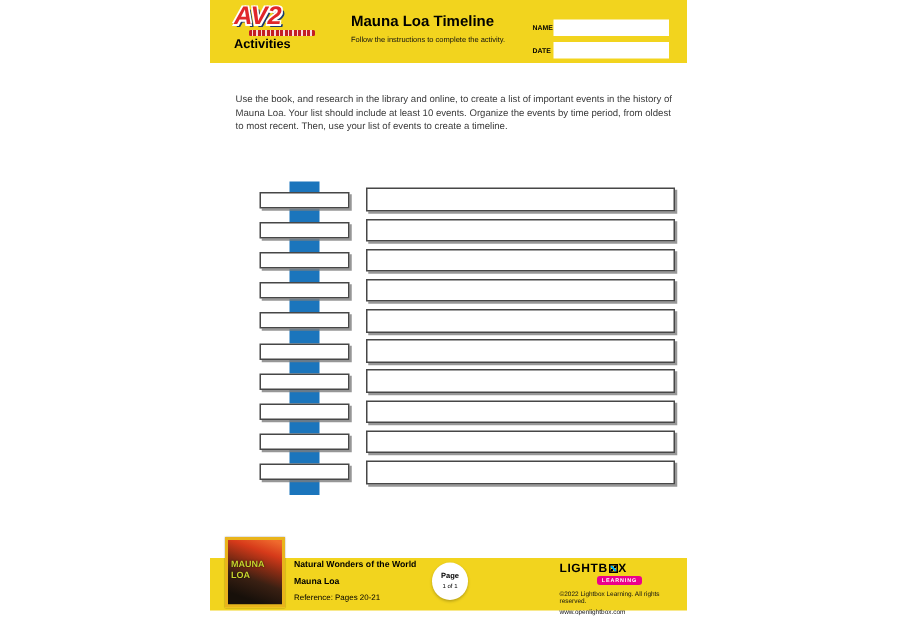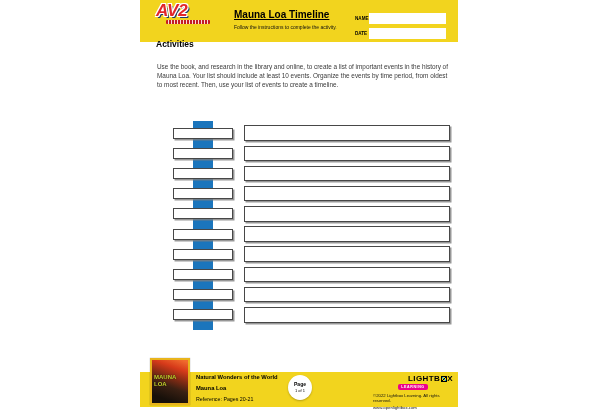--- a/index.html
+++ b/index.html
@@ -7,24 +7,24 @@
               font-family:"Liberation Sans", sans-serif; }
   .canvas { position:relative; width:600px; height:412px; background:#fff; }
   .page { position:absolute; left:140px; top:0; width:318px; height:412px; }
 
   
   .header { position:absolute; left:0; top:0; width:318px; height:42px; background:#F2D41E; }
   .logo-block { position:absolute; left:16px; top:2px; width:64px; text-align:left; }
   .av2-text { font-size:17px; font-style:italic; font-weight:bold; color:#E0262A; line-height:18px;
       text-shadow:-1px -1px 0 #fff, 1px -1px 0 #fff, -1px 1px 0 #fff, 1px 1px 0 #fff, 2px 2px 0 #1b3a6b; }
   .av2-ribbon { width:44px; height:4px; margin:0 auto; background:repeating-linear-gradient(90deg,#C41E22 0 2px,#f7dada 2px 3px); border-radius:1px; }
-  .activities-label { font-size:8.5px; font-weight:bold; color:#000; margin-top:15px; }
+  .activities-label { font-size:8.5px; font-weight:bold; color:#000; margin-top:0; }
 
   .title-block { position:absolute; left:94px; top:9px; width:125px; }
-  .page-title { font-size:10px; font-weight:bold; color:#000;text-decoration:underline; }
+  .page-title { font-size:10px; font-weight:bold; color:#000; }
   .page-subtitle { font-size:5px; color:#111; margin-top:4px; }
 
   .fields { position:absolute; left:215px; top:13px; }
   .field-row { display:flex; align-items:center; margin-bottom:4px; }
   .field-row label { font-size:4.6px; font-weight:bold; color:#000; width:14px; }
   .field-row input { width:77px; height:11px; background:#fff; border:none; outline:none; font-size:7px; padding:0 2px; }
 
   
   .instructions { position:absolute; left:17px; top:62px; width:296px;
       font-size:6.4px; line-height:9.1px; color:#3a3a3a; }
@@ -51,21 +51,21 @@
   .series-title { font-size:5.8px; font-weight:bold; margin-bottom:5px; }
   .book-title { font-size:5.8px; font-weight:bold; margin-bottom:5px; }
   .reference { font-size:5.3px; }
 
   .page-circle { position:absolute; left:148px; top:3px; width:24px; height:25px; border-radius:50%;
                  background:#fff; text-align:center; box-shadow:0 1px 2px rgba(0,0,0,.25); }
   .page-label { font-size:5px; font-weight:bold; margin-top:6px; }
   .page-number { font-size:4px; margin-top:1px; }
 
   .brand { position:absolute; left:233px; top:2px; width:80px; }
-  .lb-logo { text-align:right; font-size:8px; font-weight:bold; letter-spacing:.4px; color:#000; line-height:9px; }
+  .lb-logo { text-align:left; font-size:8px; font-weight:bold; letter-spacing:.4px; color:#000; line-height:9px; }
   .lb-o { display:inline-block; width:6px; height:6px; border:1.3px solid #000; vertical-align:-0.5px; margin:0 .5px;
           background:
             linear-gradient(45deg, transparent 40%, #00AEEF 40%, #00AEEF 60%, transparent 60%),
             linear-gradient(-45deg, transparent 40%, #000 40%, #000 60%, transparent 60%); }
   .lb-badge { width:30px; margin:1px auto 0; background:#EC008C; color:#fff; font-size:3.6px;
               font-weight:bold; text-align:center; letter-spacing:.6px; border-radius:2px; padding:1px 0; }
   .lb-copy { font-size:4.3px; color:#111; margin-top:3px; }
   .lb-web  { font-size:4.3px; color:#111; margin-top:1.5px; }
 </style>
 </head>

